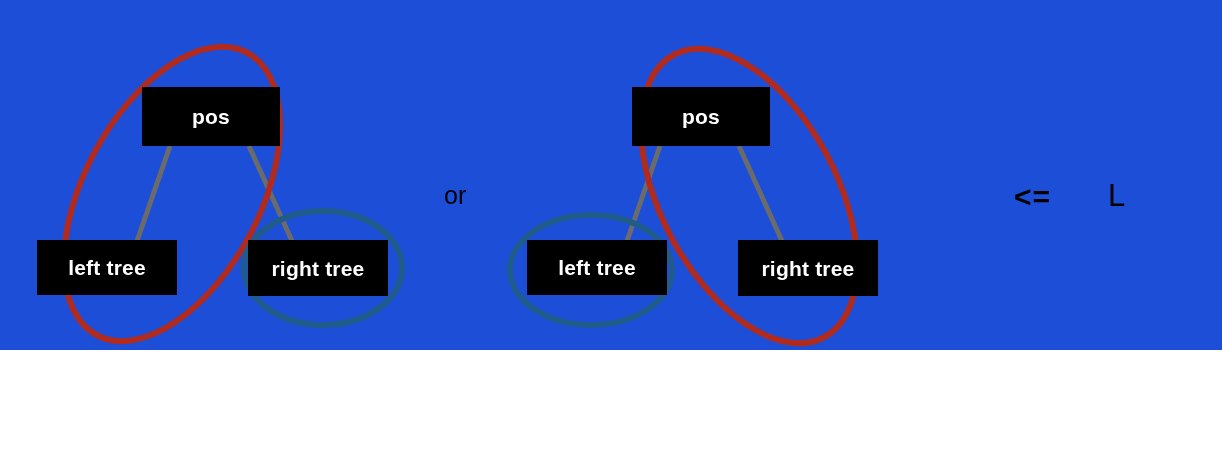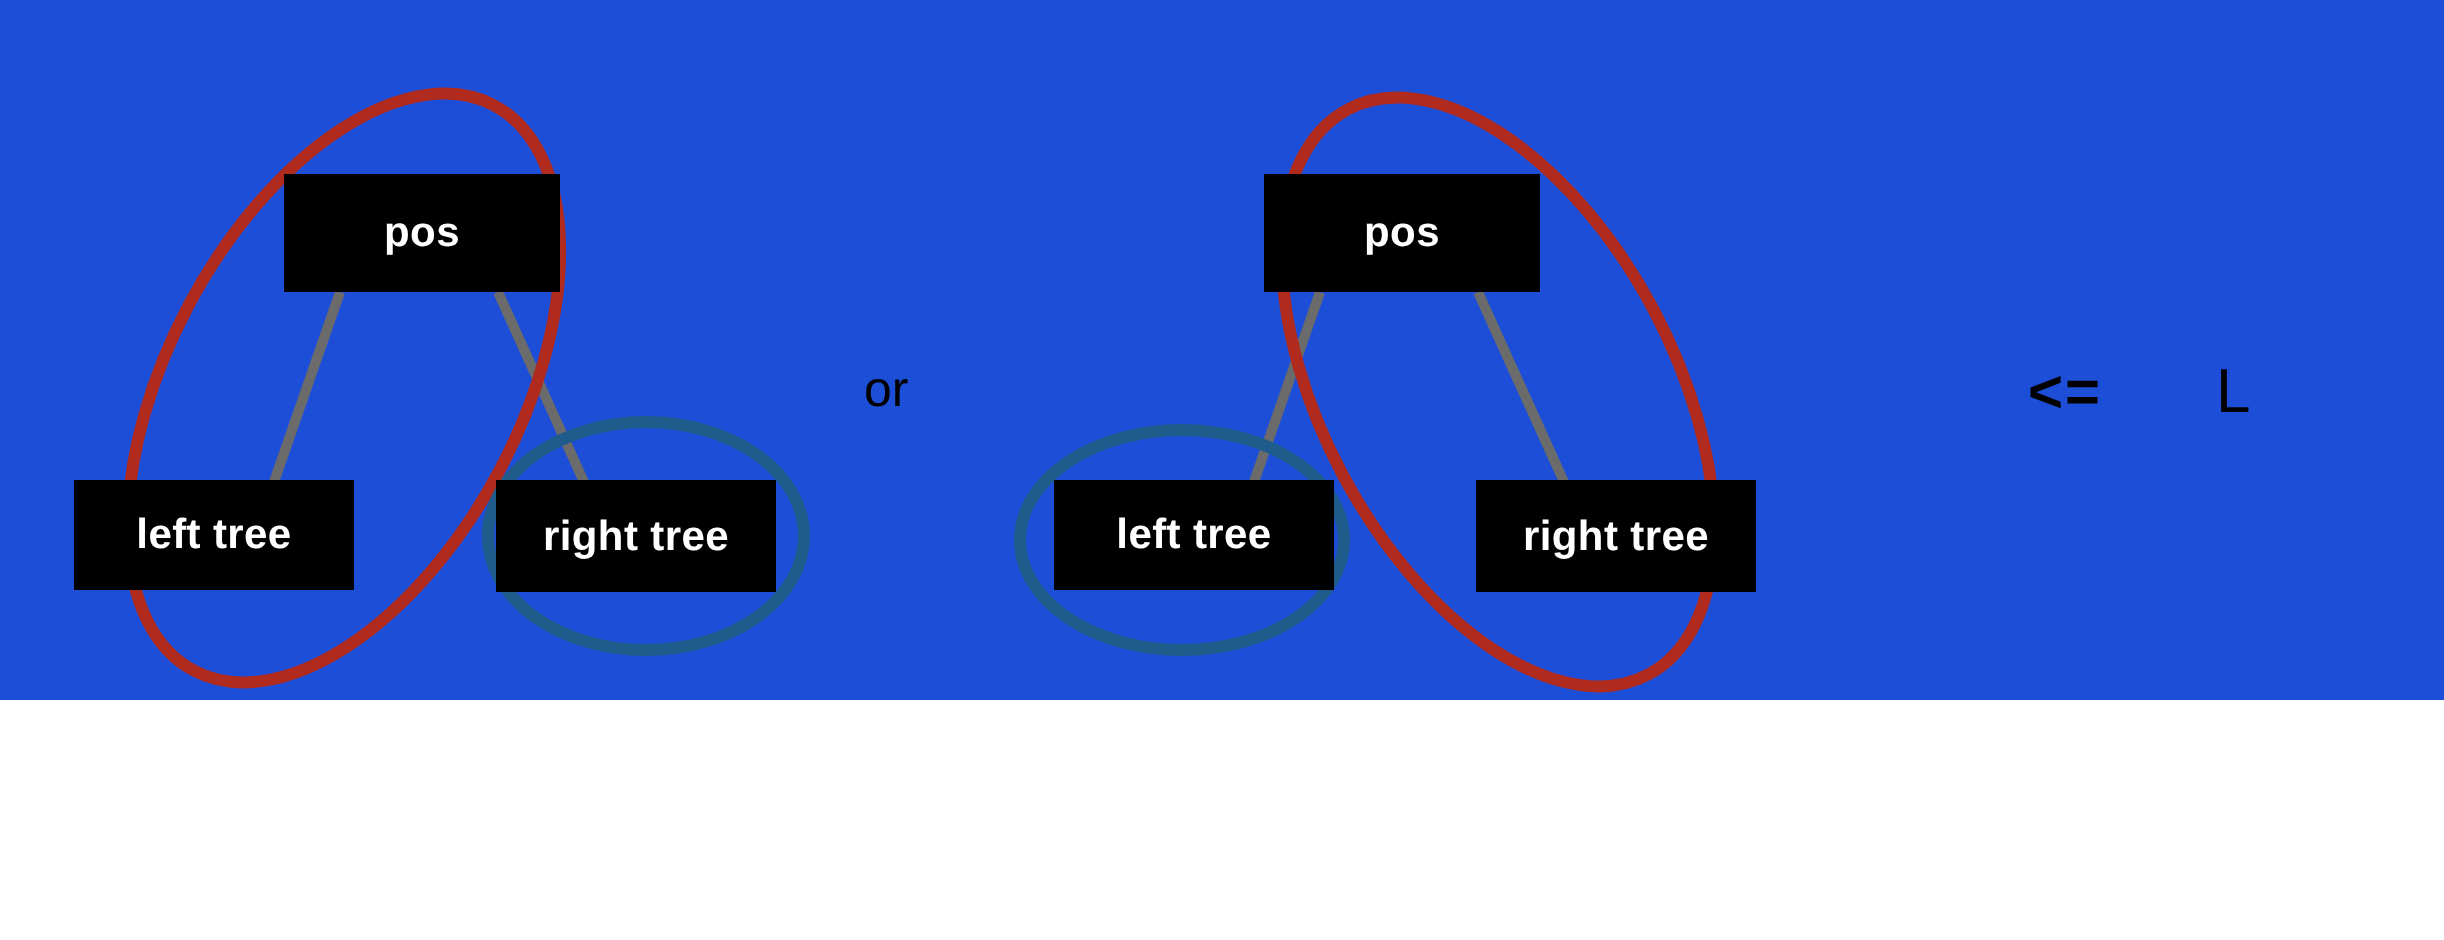--- a/index.html
+++ b/index.html
@@ -96,21 +96,21 @@
   </div>
 
   <div class="node-box" style="left:37px; top:240px; width:140px; height:55px;">
     <span>left tree</span>
   </div>
 
   <div class="node-box" style="left:248px; top:240px; width:140px; height:56px;">
     <span>right tree</span>
   </div>
 
-  <div class="free-text text-or" style="left:432px; top:183px;">or</div>
+  <div class="free-text text-or" style="left:444px; top:183px;">or</div>
 
   <div class="node-box" style="left:632px; top:87px; width:138px; height:59px;">
     <span>pos</span>
   </div>
 
   <div class="node-box" style="left:527px; top:240px; width:140px; height:55px;">
     <span>left tree</span>
   </div>
 
   <div class="node-box" style="left:738px; top:240px; width:140px; height:56px;">

